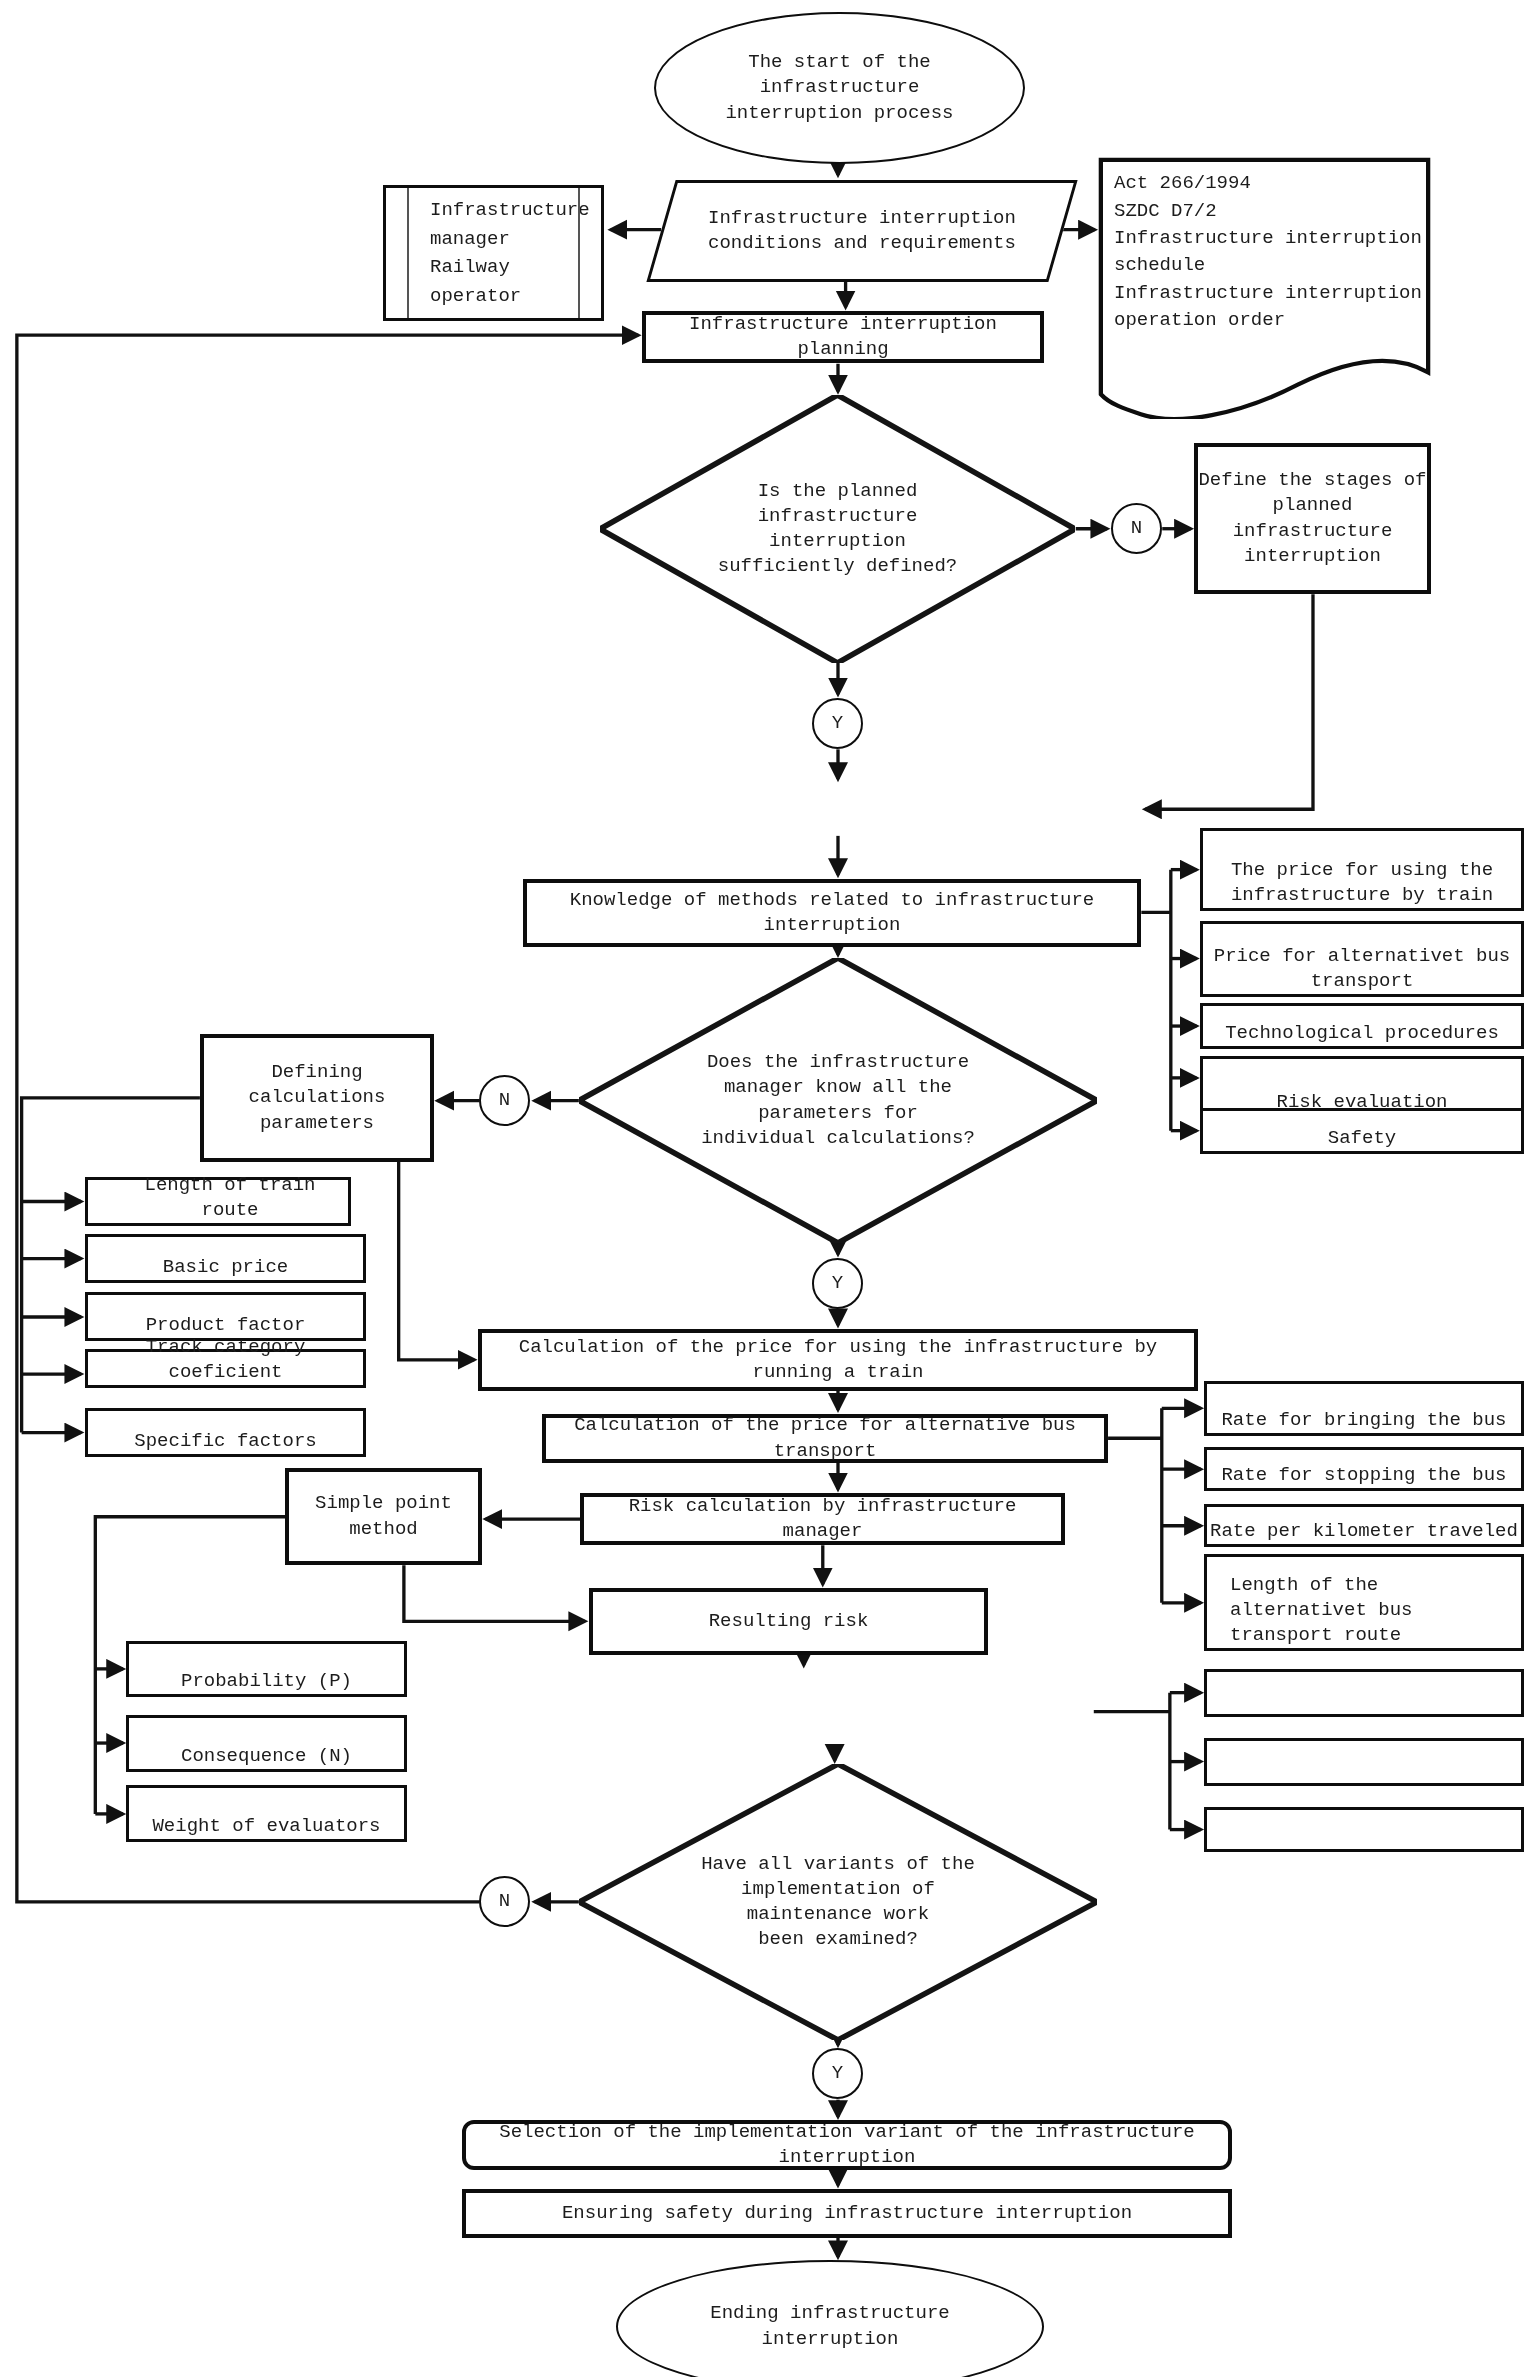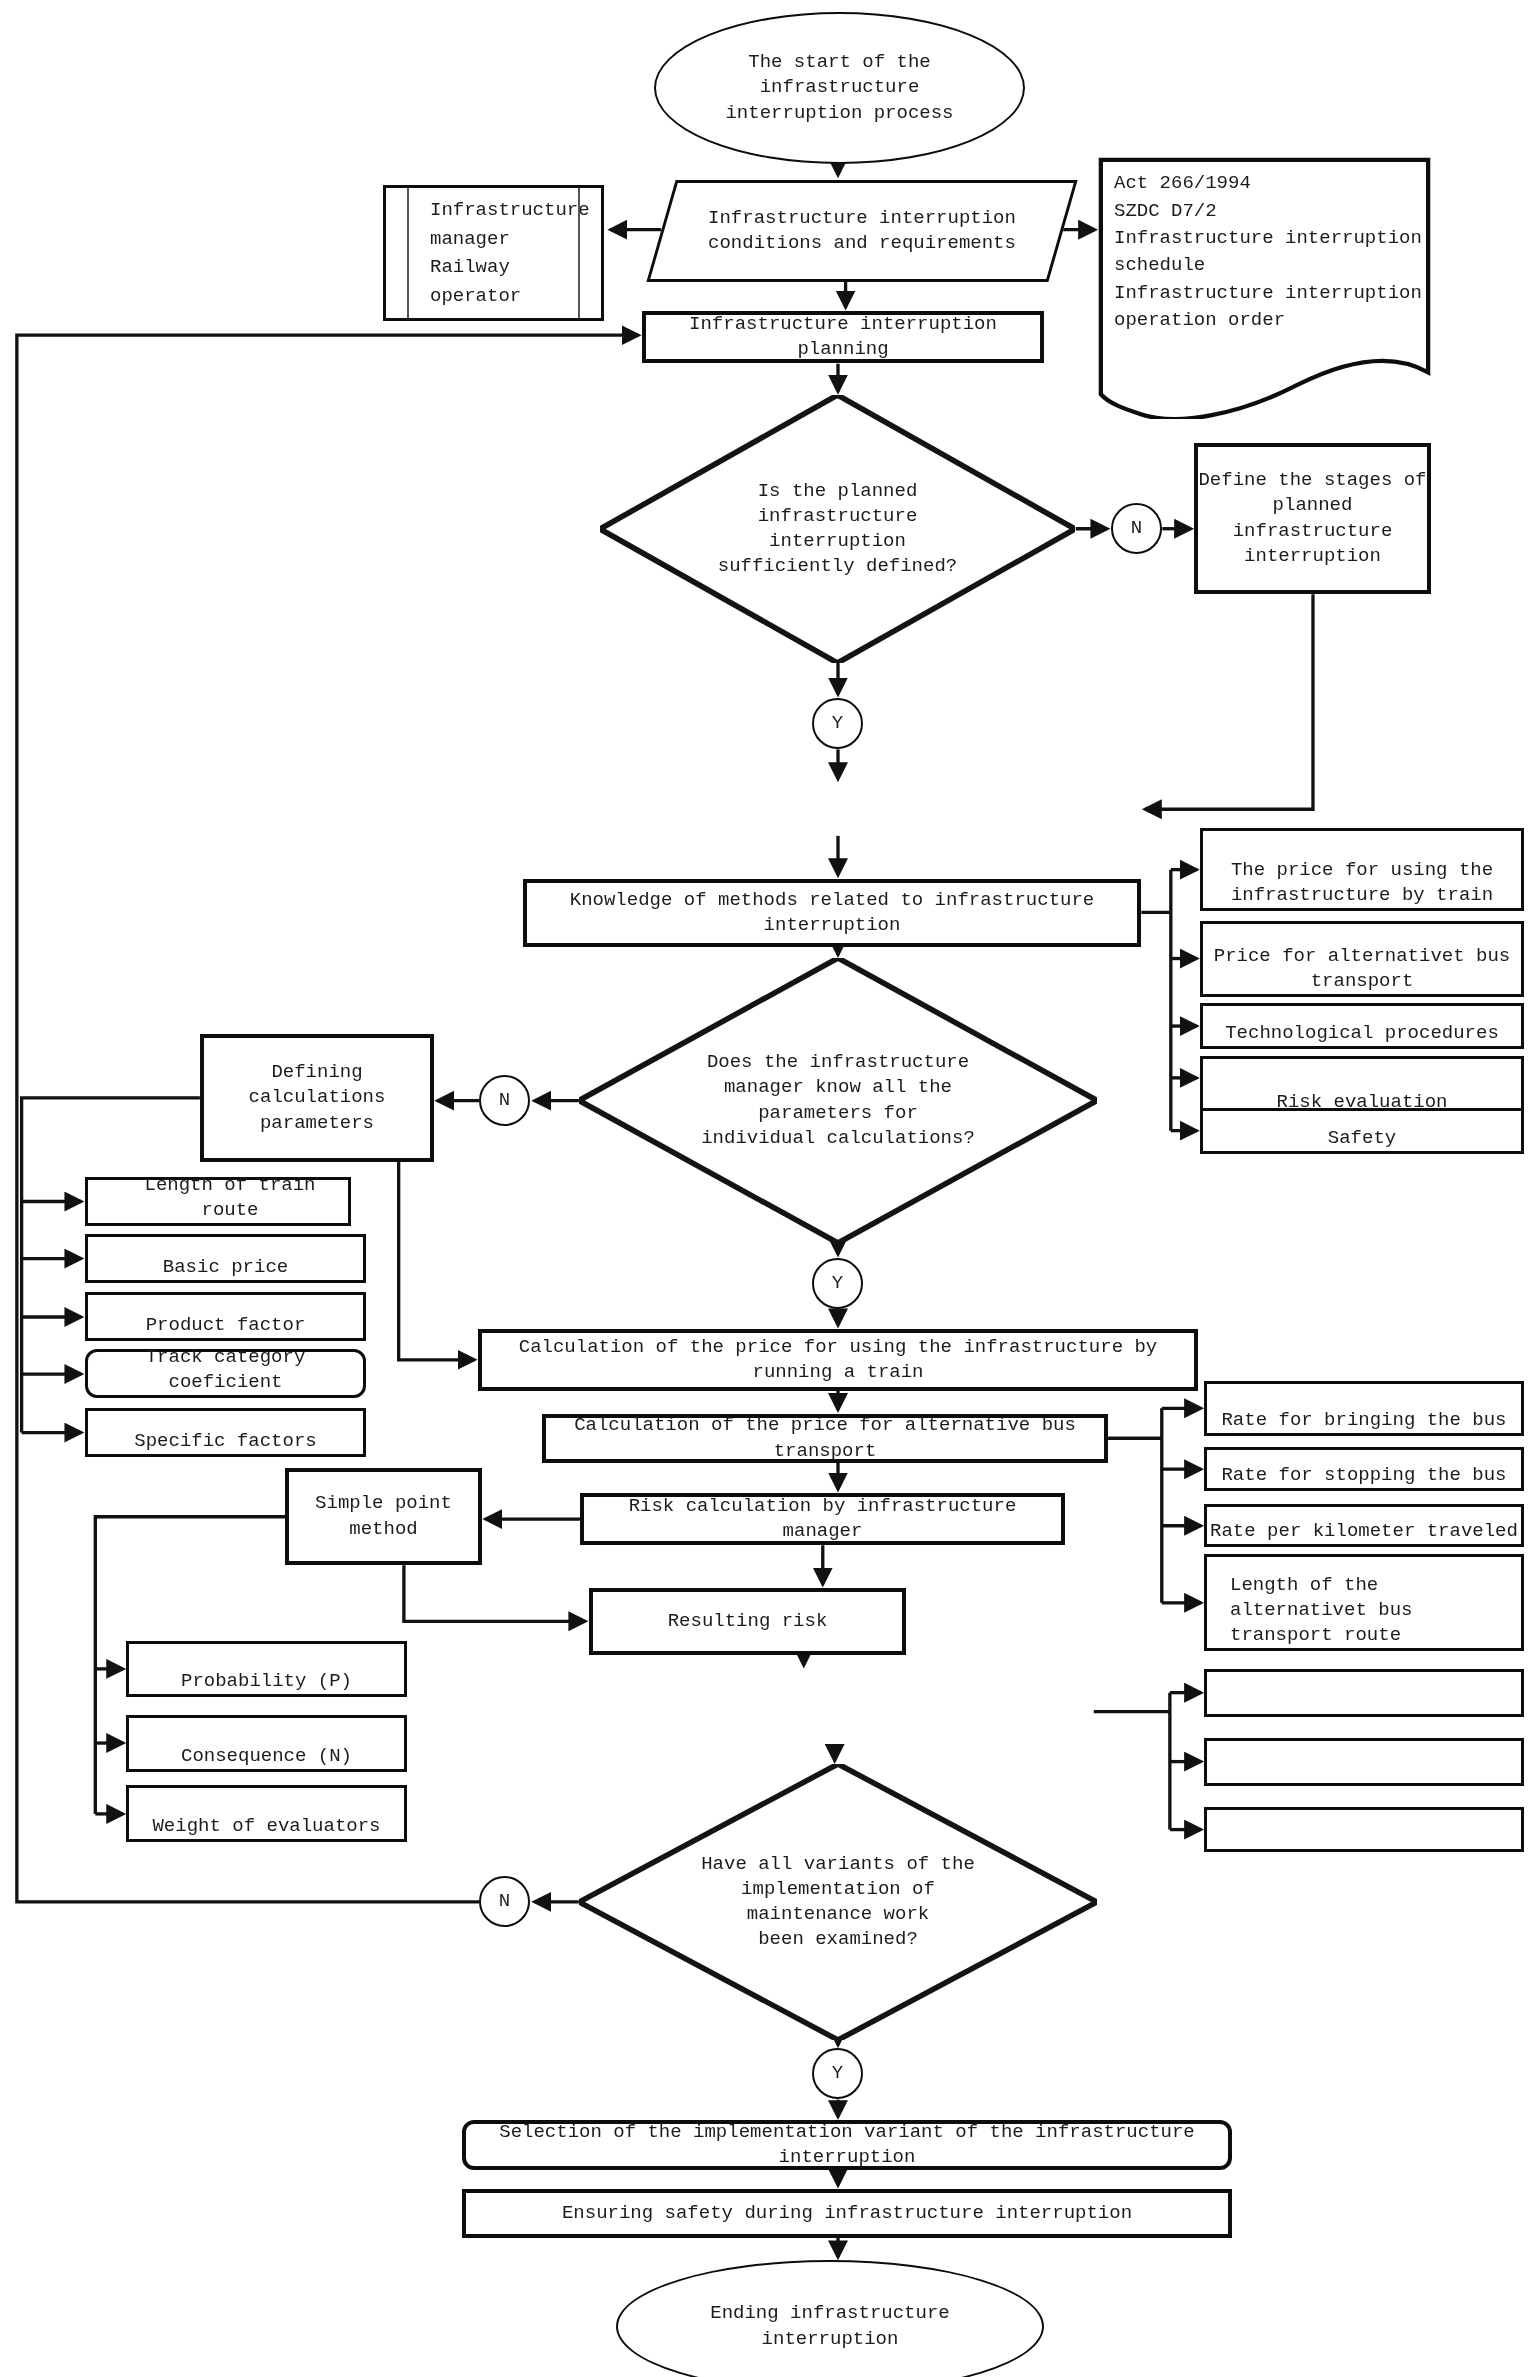--- a/index.html
+++ b/index.html
@@ -40,33 +40,33 @@
   [data-name="price-bus-box"]{left:1200px;top:921px;width:324px;height:76px;}
   [data-name="tech-procedures-box"]{left:1200px;top:1003px;width:324px;height:46px;}
   [data-name="risk-evaluation-box"]{left:1200px;top:1056px;width:324px;height:62px;}
   [data-name="safety-box"]{left:1200px;top:1108px;width:324px;height:46px;}
   [data-name="decision-2"]{left:579px;top:958px;width:518px;height:285px;}
   [data-name="decision-2-no-circle"]{left:479px;top:1075px;width:51px;height:51px;}
   [data-name="defining-params-box"]{left:200px;top:1034px;width:234px;height:128px;}
   [data-name="length-route-box"]{left:85px;top:1177px;width:266px;height:49px;padding-left:24px;}
   [data-name="basic-price-box"]{left:85px;top:1234px;width:281px;height:49px;}
   [data-name="product-factor-box"]{left:85px;top:1292px;width:281px;height:49px;}
-  [data-name="track-coef-box"]{left:85px;top:1349px;width:281px;height:49px;border-radius:12px;}
+  [data-name="track-coef-box"]{left:85px;top:1349px;width:281px;height:39px;}
   [data-name="specific-factors-box"]{left:85px;top:1408px;width:281px;height:49px;}
   [data-name="decision-2-yes-circle"]{left:812px;top:1258px;width:51px;height:51px;}
   [data-name="calc-train-box"]{left:478px;top:1329px;width:720px;height:62px;}
   [data-name="calc-bus-box"]{left:542px;top:1414px;width:566px;height:49px;}
   [data-name="rate-bringing-box"]{left:1204px;top:1381px;width:320px;height:55px;}
   [data-name="rate-stopping-box"]{left:1204px;top:1447px;width:320px;height:44px;}
   [data-name="rate-km-box"]{left:1204px;top:1504px;width:320px;height:43px;}
   [data-name="length-alt-box"]{left:1204px;top:1554px;width:320px;height:97px;justify-content:flex-start;}
   [data-name="length-alt-box"] .lbl{text-align:left;padding-left:23px;}
   [data-name="simple-point-box"]{left:285px;top:1468px;width:197px;height:97px;}
   [data-name="risk-calc-box"]{left:580px;top:1493px;width:485px;height:52px;}
-  [data-name="resulting-risk-box"]{left:589px;top:1588px;width:317px;height:67px;}
+  [data-name="resulting-risk-box"]{left:589px;top:1588px;width:399px;height:67px;}
   [data-name="probability-box"]{left:126px;top:1641px;width:281px;height:56px;}
   [data-name="consequence-box"]{left:126px;top:1715px;width:281px;height:57px;}
   [data-name="weight-box"]{left:126px;top:1785px;width:281px;height:57px;}
   [data-name="determining-box"]{left:542px;top:1669px;width:552px;height:81px;}
   [data-name="before-box"]{left:1204px;top:1669px;width:320px;height:48px;}
   [data-name="during-box"]{left:1204px;top:1738px;width:320px;height:48px;}
   [data-name="after-box"]{left:1204px;top:1807px;width:320px;height:45px;}
   [data-name="decision-3"]{left:579px;top:1764px;width:518px;height:276px;}
   [data-name="decision-3-no-circle"]{left:479px;top:1876px;width:51px;height:51px;}
   [data-name="decision-3-yes-circle"]{left:812px;top:2048px;width:51px;height:51px;}

